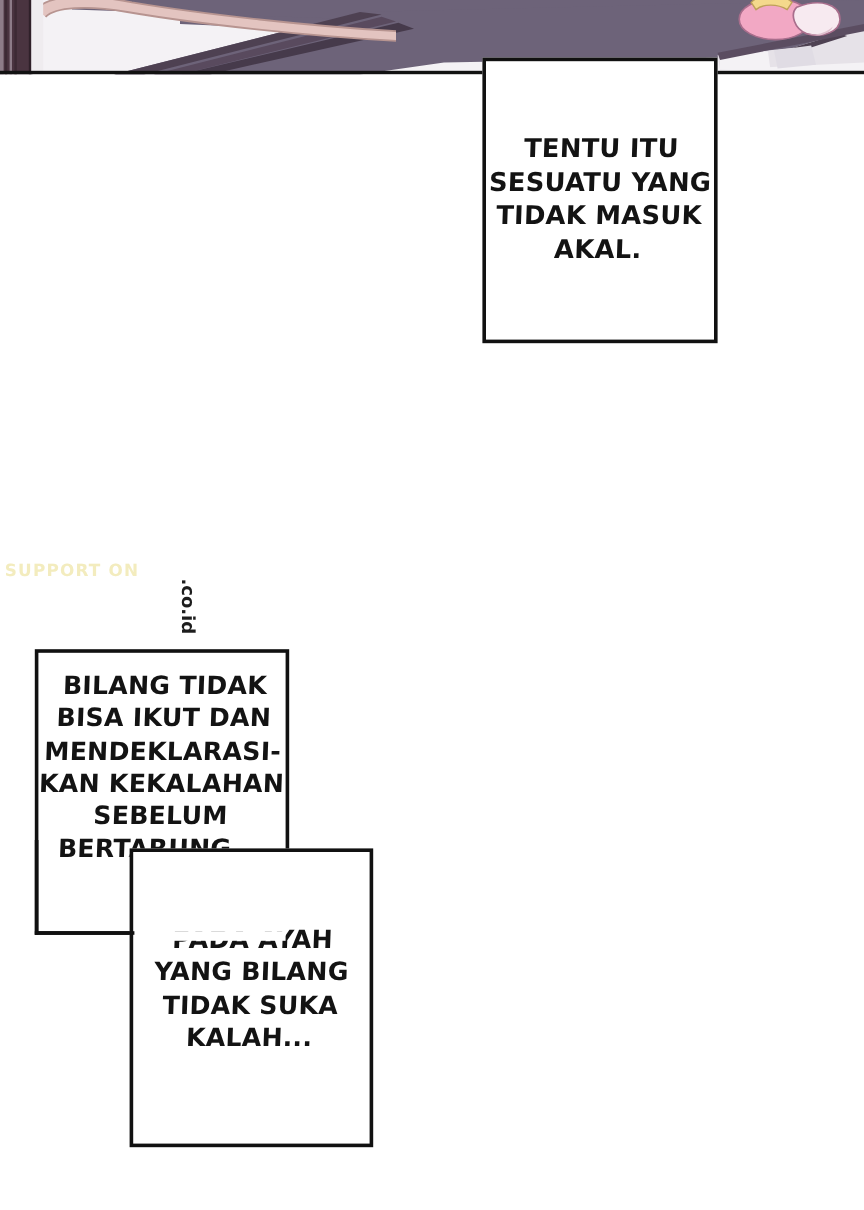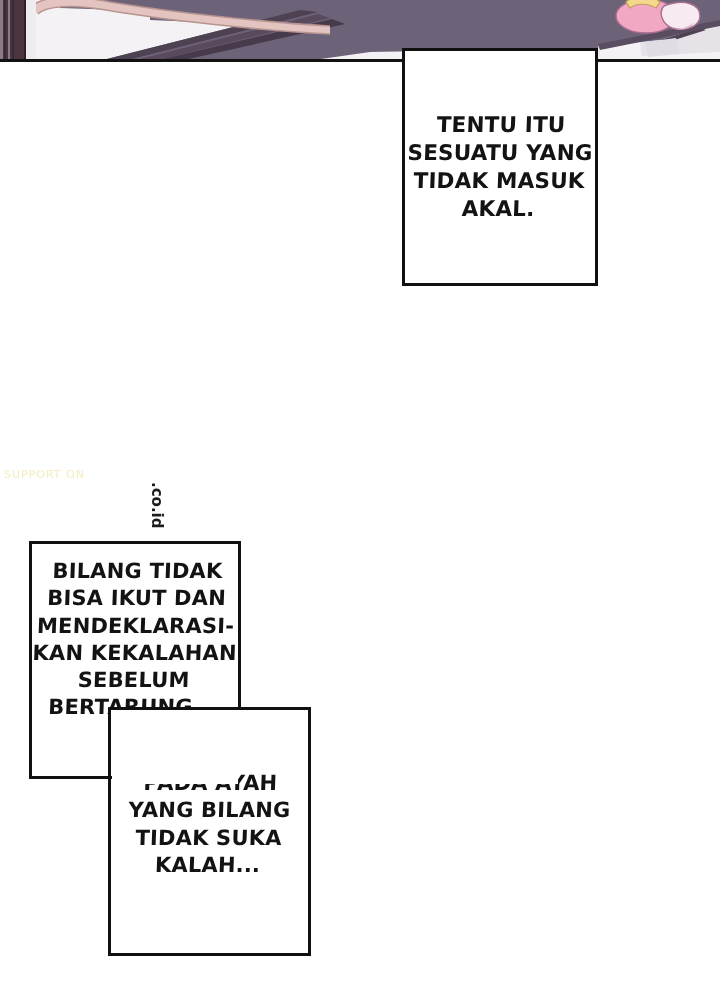--- a/index.html
+++ b/index.html
@@ -36,22 +36,22 @@
     left: 2px;
     top: 468px;
     width: 220px;
     height: 60px;
   }
   .wm-support {
     position: absolute;
     left: 2px;
     top: 0px;
     font-family: "DejaVu Sans", sans-serif;
-    font-size: 11px;
-    font-weight: normal;
+    font-size: 14px;
+    font-weight: bold;
     letter-spacing: 1px;
     color: #f3ecbe;
     white-space: nowrap;
   }
   .wm-main {
     position: absolute;
     left: 0px;
     top: 11px;
     font-family: "DejaVu Sans", sans-serif;
     font-size: 33px;

